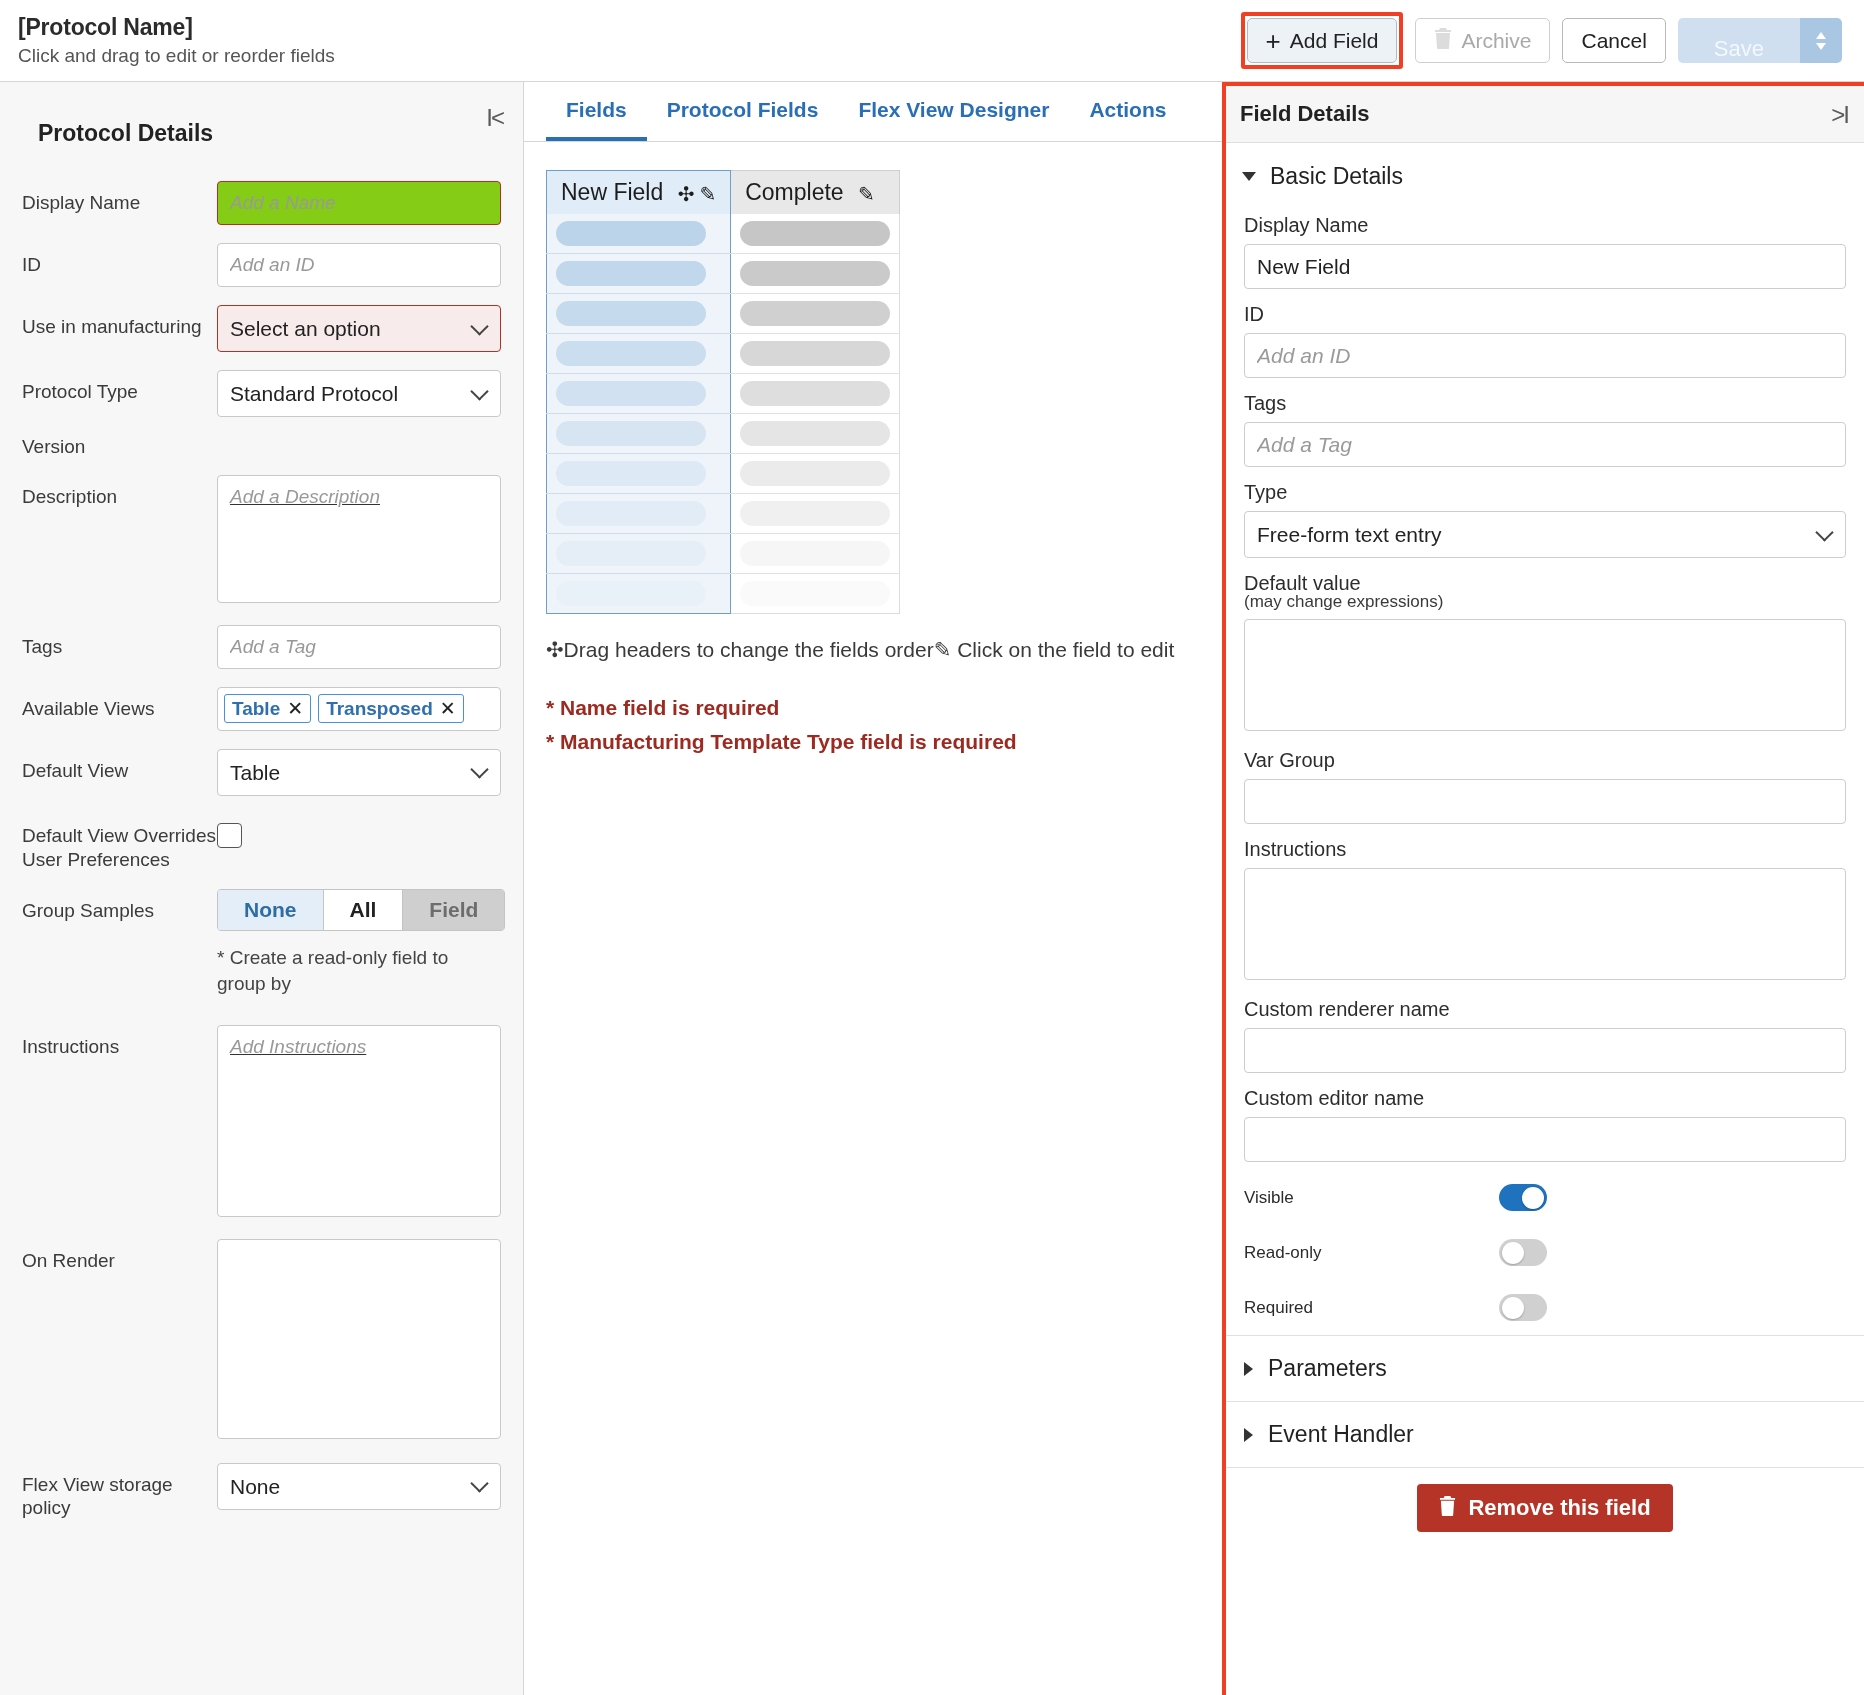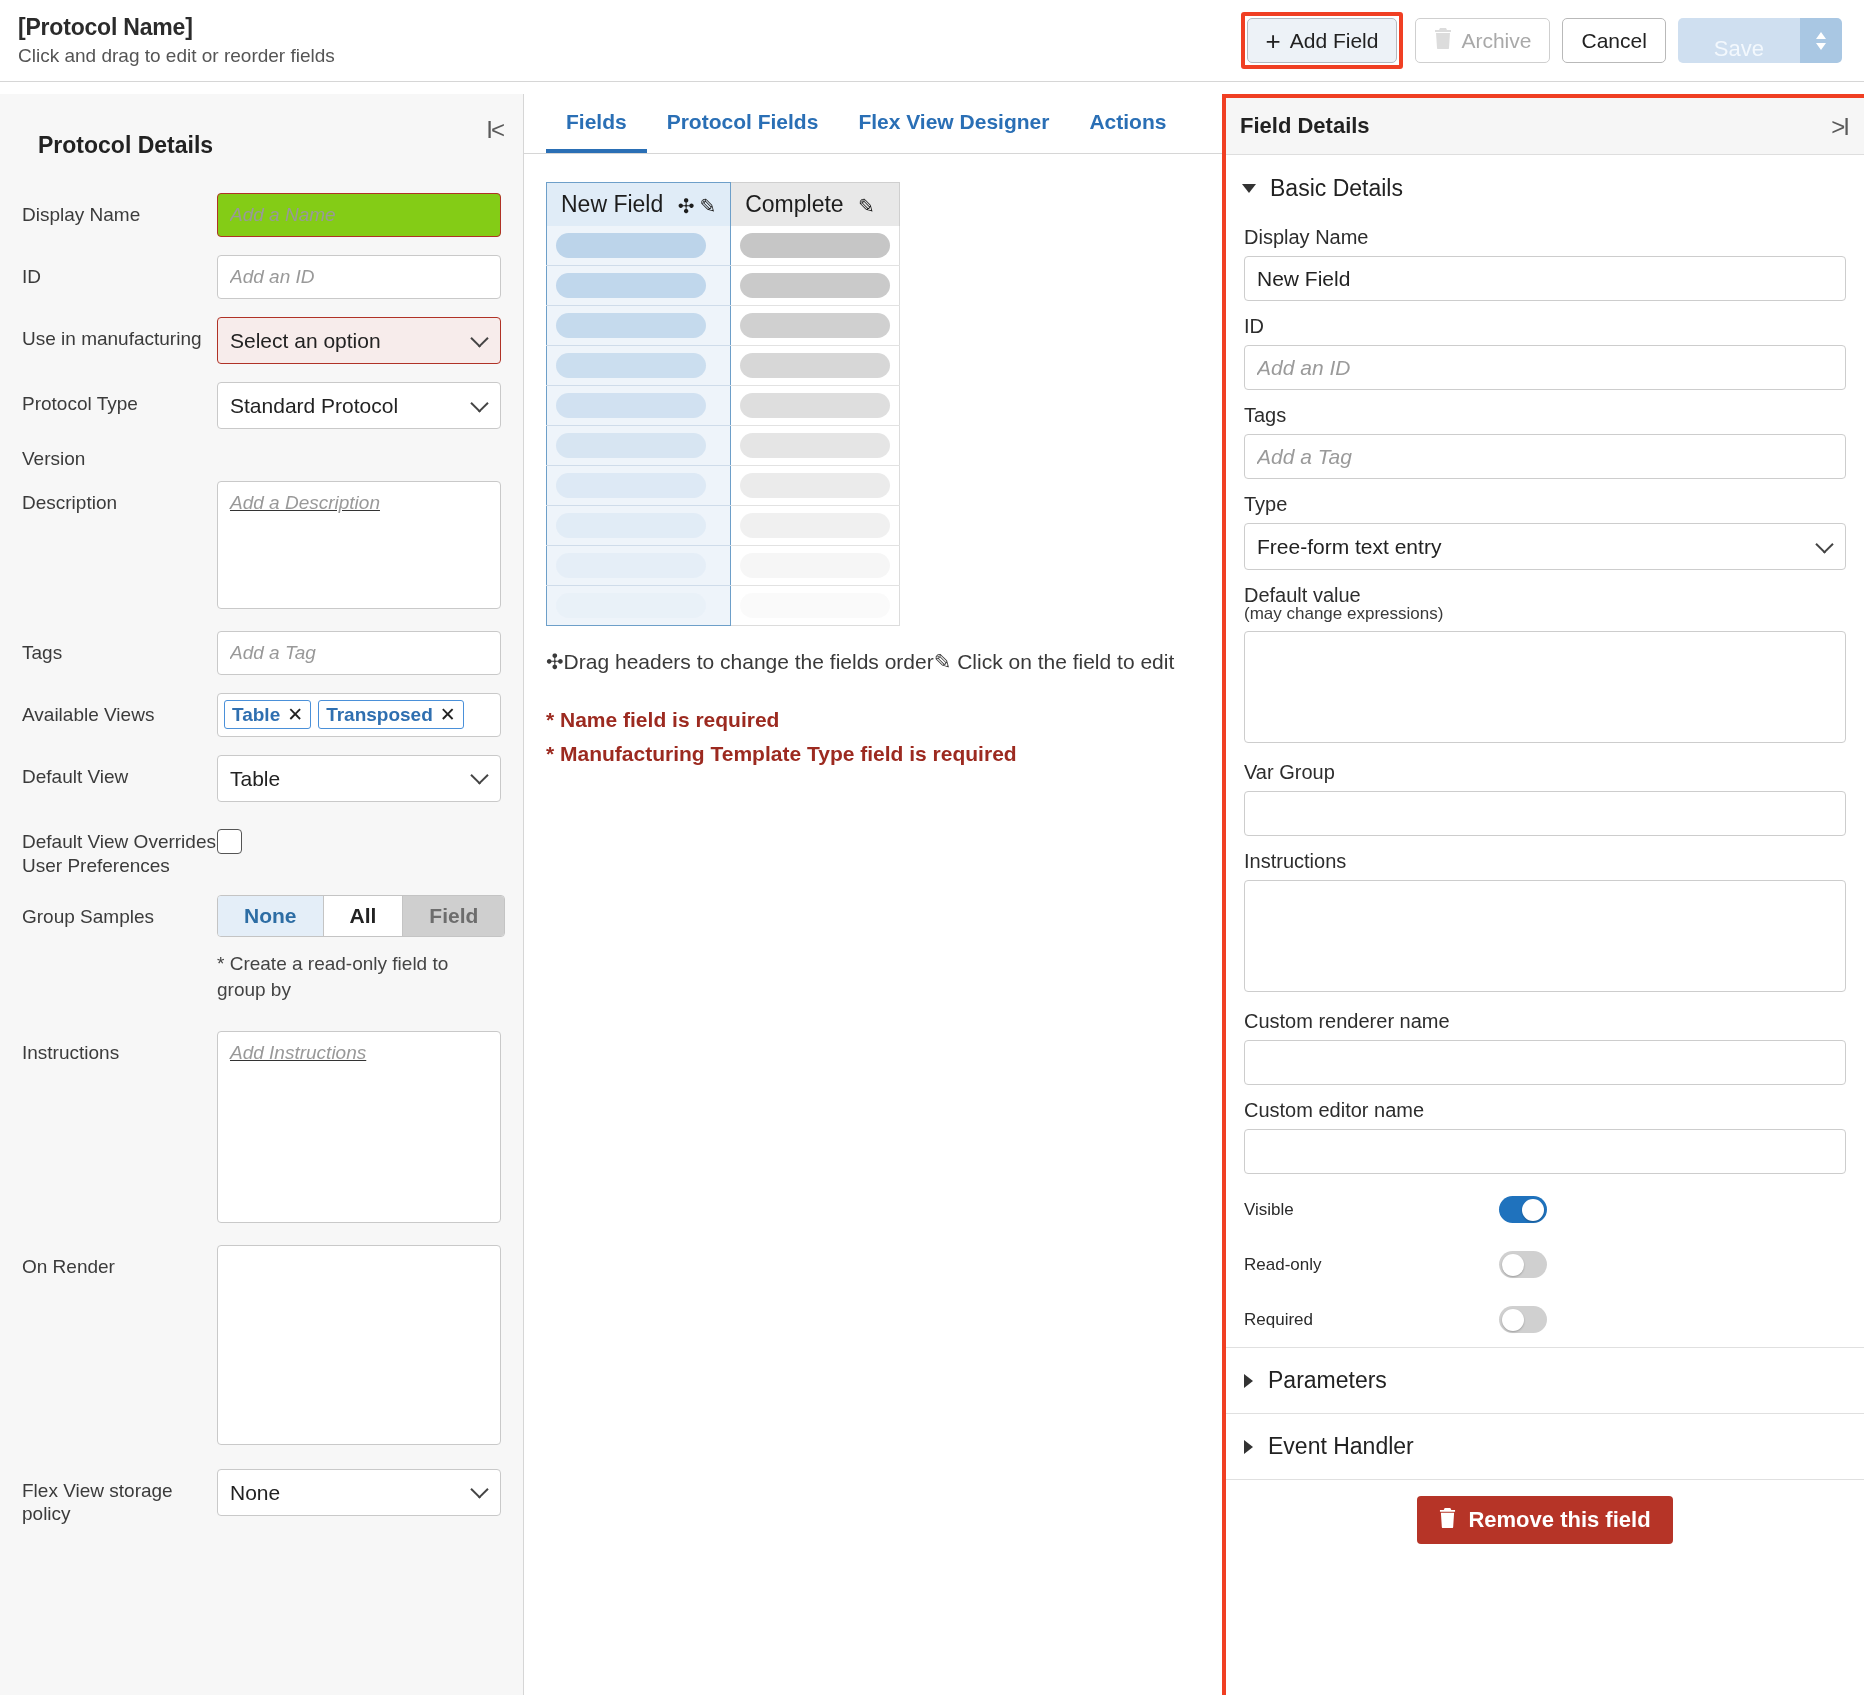--- a/index.html
+++ b/index.html
@@ -4,21 +4,21 @@
 <style>
   * { box-sizing: border-box; }
   html, body { margin:0; padding:0; }
   body {
     width: 1864px; height: 1695px;
     font-family: "Liberation Sans", sans-serif;
     background: #ffffff;
     color: #333333;
     overflow: hidden;
   }
-  .app { width:1864px; height:1695px; position:relative; display:flex; flex-direction:column;gap:12px; }
+  .app { width:1864px; height:1695px; position:relative; display:flex; flex-direction:column; }
 
   
   .topbar {
     height: 82px; flex: 0 0 82px;
     border-bottom: 1px solid #d6d6d6;
     display:flex; align-items:center; justify-content:space-between;
     padding: 0 22px 0 18px;
     background:#fff;
   }
   .title-block { display:flex; flex-direction:column; gap:4px; }
@@ -303,21 +303,21 @@
           <div class="fctl">
             <div class="selwrap">
               <select class="sel">
                 <option>Standard Protocol</option>
               </select>
               <span></span>
             </div>
           </div>
         </div>
 
-        <div class="frow" style="margin-bottom:10px;">
+        <div class="frow" style="margin-bottom:16px;">
           <div class="flabel" style="padding-top:0;">Version</div>
           <div class="fctl">
               <div></div>
             </div>
         </div>
 
         <div class="frow">
           <div class="flabel">Description</div>
           <div class="fctl">
             <textarea class="ta" rows="4" style="height: 128px;" placeholder="Add a Description"></textarea>

